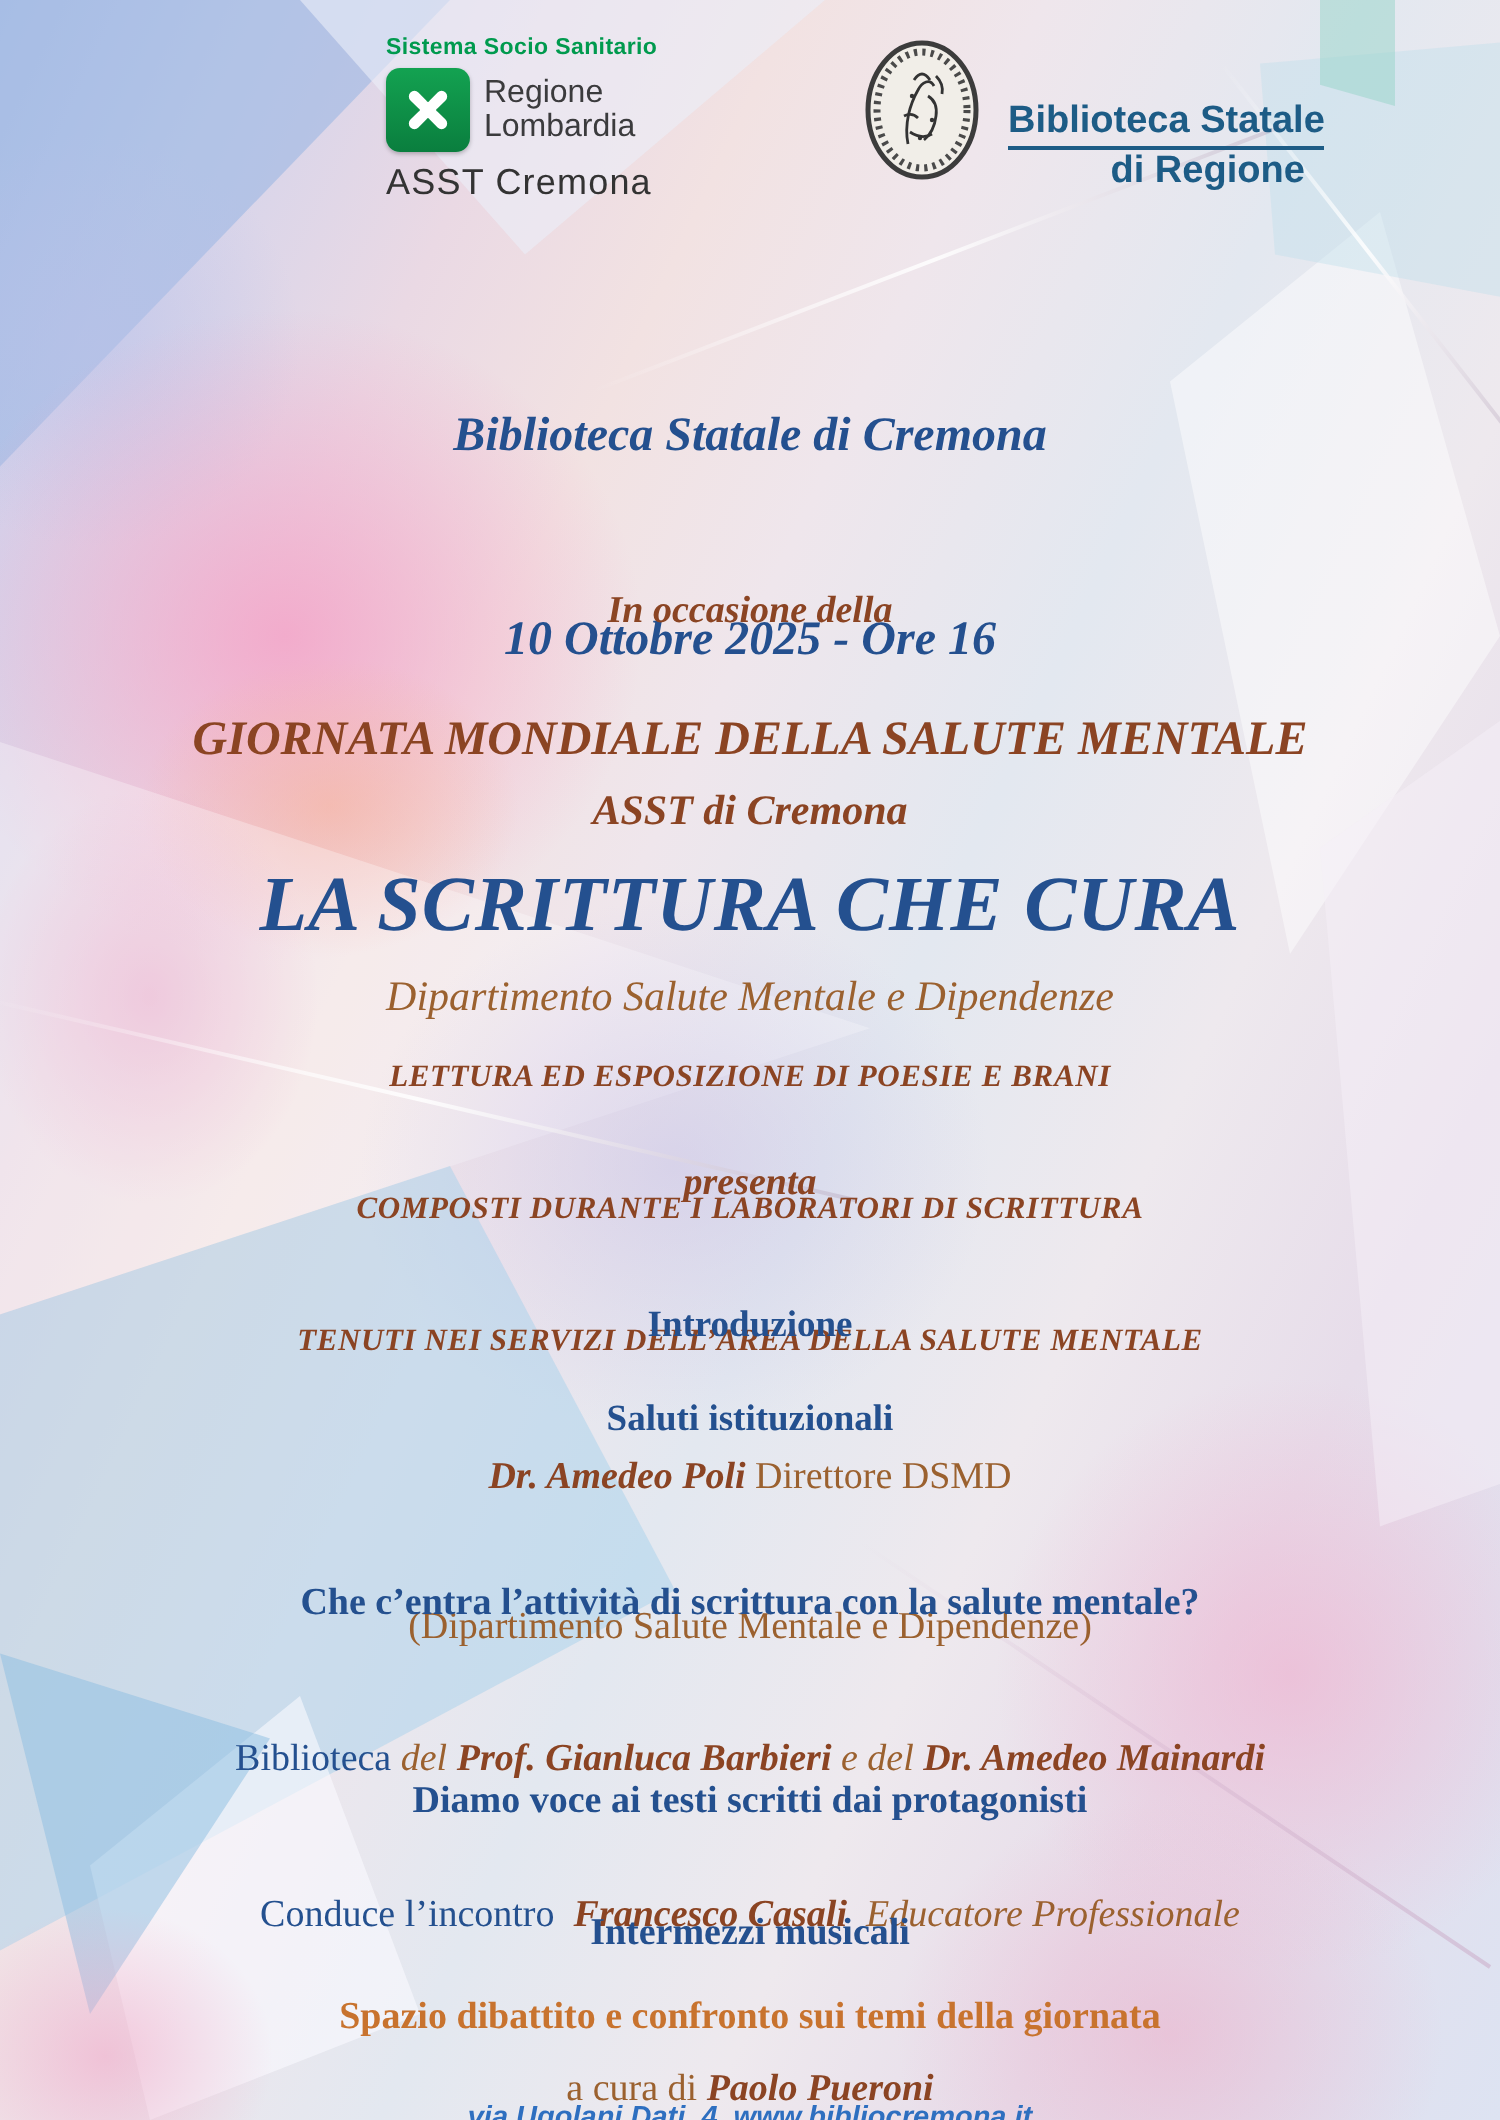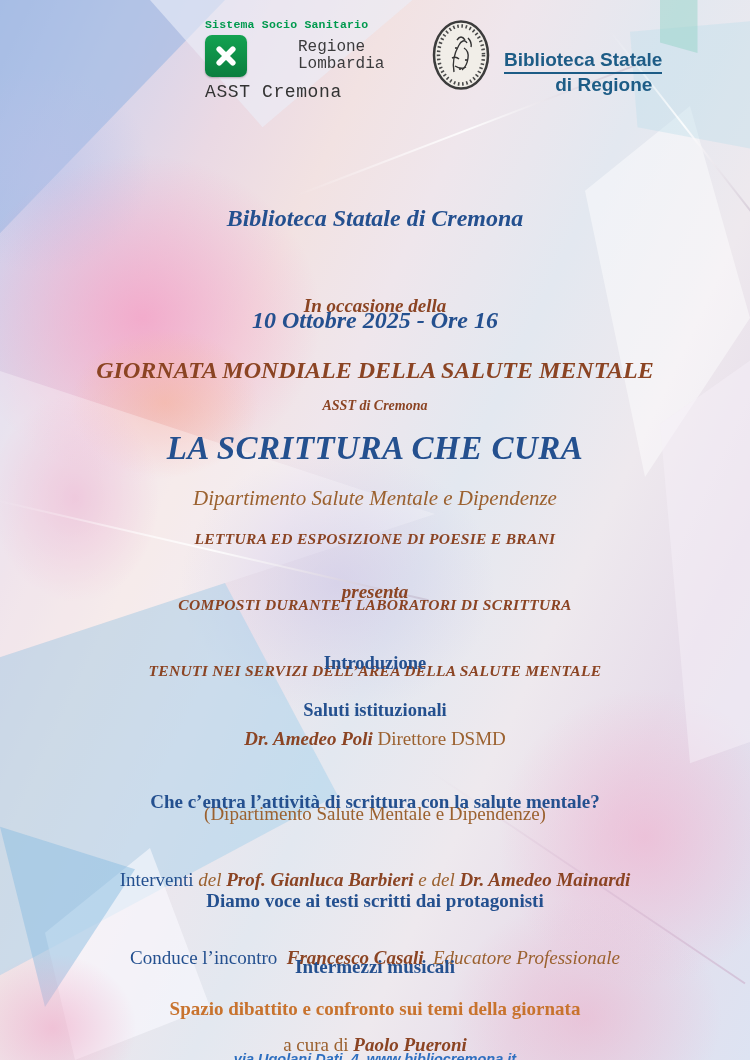--- a/index.html
+++ b/index.html
@@ -33,23 +33,23 @@
   .s18{background:radial-gradient(ellipse 20% 14% at 6% 16%,rgba(185,192,232,.55),rgba(185,192,232,0) 70%);}
   .bgline{position:absolute;height:2px;pointer-events:none;
     background:linear-gradient(90deg,rgba(255,255,255,0),rgba(255,255,255,.85),rgba(170,150,175,.35));}
   .l1{top:195px;left:295px;width:370px;transform:rotate(-21deg);transform-origin:left center;}
   .l2{top:498px;left:-10px;width:450px;transform:rotate(13deg);transform-origin:left center;}
   .l3{top:770px;left:430px;width:380px;transform:rotate(34deg);transform-origin:left center;
       background:linear-gradient(90deg,rgba(200,165,195,0),rgba(200,165,195,.5));}
   .l4{top:30px;left:610px;width:240px;transform:rotate(52deg);transform-origin:left center;}
   
   .logos{position:absolute;top:16px;left:0;right:0;height:100px;}
-  .logo-left{position:absolute;left:205px;top:2px;width:140px;font-family:Liberation Mono, monospace;}
+  .logo-left{position:absolute;left:193px;top:2px;width:140px;font-family:Liberation Sans, sans-serif;}
   .sss{font-size:11.5px;font-weight:600;color:var(--logo-green,#009a4e);letter-spacing:.2px;white-space:nowrap;}
-  .rl-row{display:flex;align-items:center;margin-top:4px;gap:44px;}
+  .rl-row{display:flex;align-items:center;margin-top:4px;}
   .rl-mark{width:42px;height:42px;border-radius:7px;flex:0 0 auto;
     background:linear-gradient(180deg,#13a251,#0a7e3e);display:flex;align-items:center;justify-content:center;
     box-shadow:0 1px 2px rgba(0,0,0,.25);}
   .rl-text{margin-left:7px;font-size:16px;line-height:17px;color:#3b3b3d;white-space:nowrap;}
   .asst{margin-top:5px;font-size:18px;font-weight:500;color:#333;letter-spacing:.6px;white-space:nowrap;}
   .logo-right{position:absolute;left:430px;top:2px;display:flex;align-items:flex-end;}
   .bib-text{margin-left:12px;font-family:"Liberation Sans",sans-serif;color:var(--biblioteca-blue,#1d5c86);
     font-weight:bold;font-size:19px;line-height:22px;white-space:nowrap;}
   .bib-line1{display:inline-block;border-bottom:2px solid var(--biblioteca-blue,#1d5c86);padding-bottom:1px;}
   .bib-line2{text-align:right;padding-right:10px;}
@@ -60,24 +60,24 @@
   .lbrown{color:var(--light-brown,#9b612f);}
   .orange{color:var(--orange,#c8732e);margin-top:27px;}
   .bi{font-weight:bold;font-style:italic;}
   .it{font-style:italic;}
   .b{font-weight:bold;}
   .t-title{top:133px;font-size:24px;line-height:34px;}
   .t-occasion{top:256px;}
   .occ1{font-size:19px;line-height:27px;}
   .occ2{font-size:24px;line-height:30px;}
   .t-presenter{top:328px;line-height:31px;}
-  .pres1{font-size:14px;}
+  .pres1{font-size:21px;}
   .pres2{font-size:21px;}
   .pres3{font-size:19px;}
-  .t-main{top:430px;font-size:33px;letter-spacing:.5px;}
+  .t-main{top:430px;font-size:39px;letter-spacing:.5px;}
   .t-sub{top:484px;font-size:15.5px;line-height:22px;letter-spacing:.3px;}
   .t-intro{top:601px;line-height:25px;font-size:19px;}
   .hd{font-size:18.5px;}
   .t-saluti{top:700px;font-size:18.5px;}
   .t-block2{top:737px;font-size:19px;line-height:26px;}
   .t-voice{top:833px;font-size:19px;line-height:27px;}
   .t-music{top:902px;font-size:19px;line-height:26px;}
   .t-footer{top:1002px;font-family:"Liberation Sans",sans-serif;font-weight:bold;font-style:italic;
     font-size:14.5px;line-height:23px;color:var(--footer-blue,#2e6fc0);}
 </style>
@@ -186,21 +186,21 @@
   <div class="tb t-intro">
     <div class="blue b hd">Introduzione</div>
     <div><span class="brown bi">Dr. Amedeo Poli</span><span class="lbrown"> Direttore DSMD</span></div>
     <div class="lbrown">(Dipartimento Salute Mentale e Dipendenze)</div>
   </div>
 
   <div class="tb t-saluti blue b">Saluti istituzionali</div>
 
   <div class="tb t-block2">
     <div class="blue b">Che c’entra l’attività di scrittura con la salute mentale?</div>
-    <div><span class="blue">Interventi </span><span class="lbrown it">del </span><span class="brown bi">Prof. Gianluca Barbieri</span><span class="lbrown it"> e del </span><span class="brown bi">Dr. Amedeo Mainardi</span></div>
+    <div><span class="blue">Biblioteca </span><span class="lbrown it">del </span><span class="brown bi">Prof. Gianluca Barbieri</span><span class="lbrown it"> e del </span><span class="brown bi">Dr. Amedeo Mainardi</span></div>
     <div><span class="blue">Conduce l’incontro  </span><span class="brown bi">Francesco Casali</span><span class="lbrown it">  Educatore Professionale</span></div>
   </div>
 
   <div class="tb t-voice">
     <div class="blue b">Diamo voce ai testi scritti dai protagonisti</div>
     <div class="orange b">Spazio dibattito e confronto sui temi della giornata</div>
   </div>
 
   <div class="tb t-music">
     <div class="blue b">Intermezzi musicali</div>

